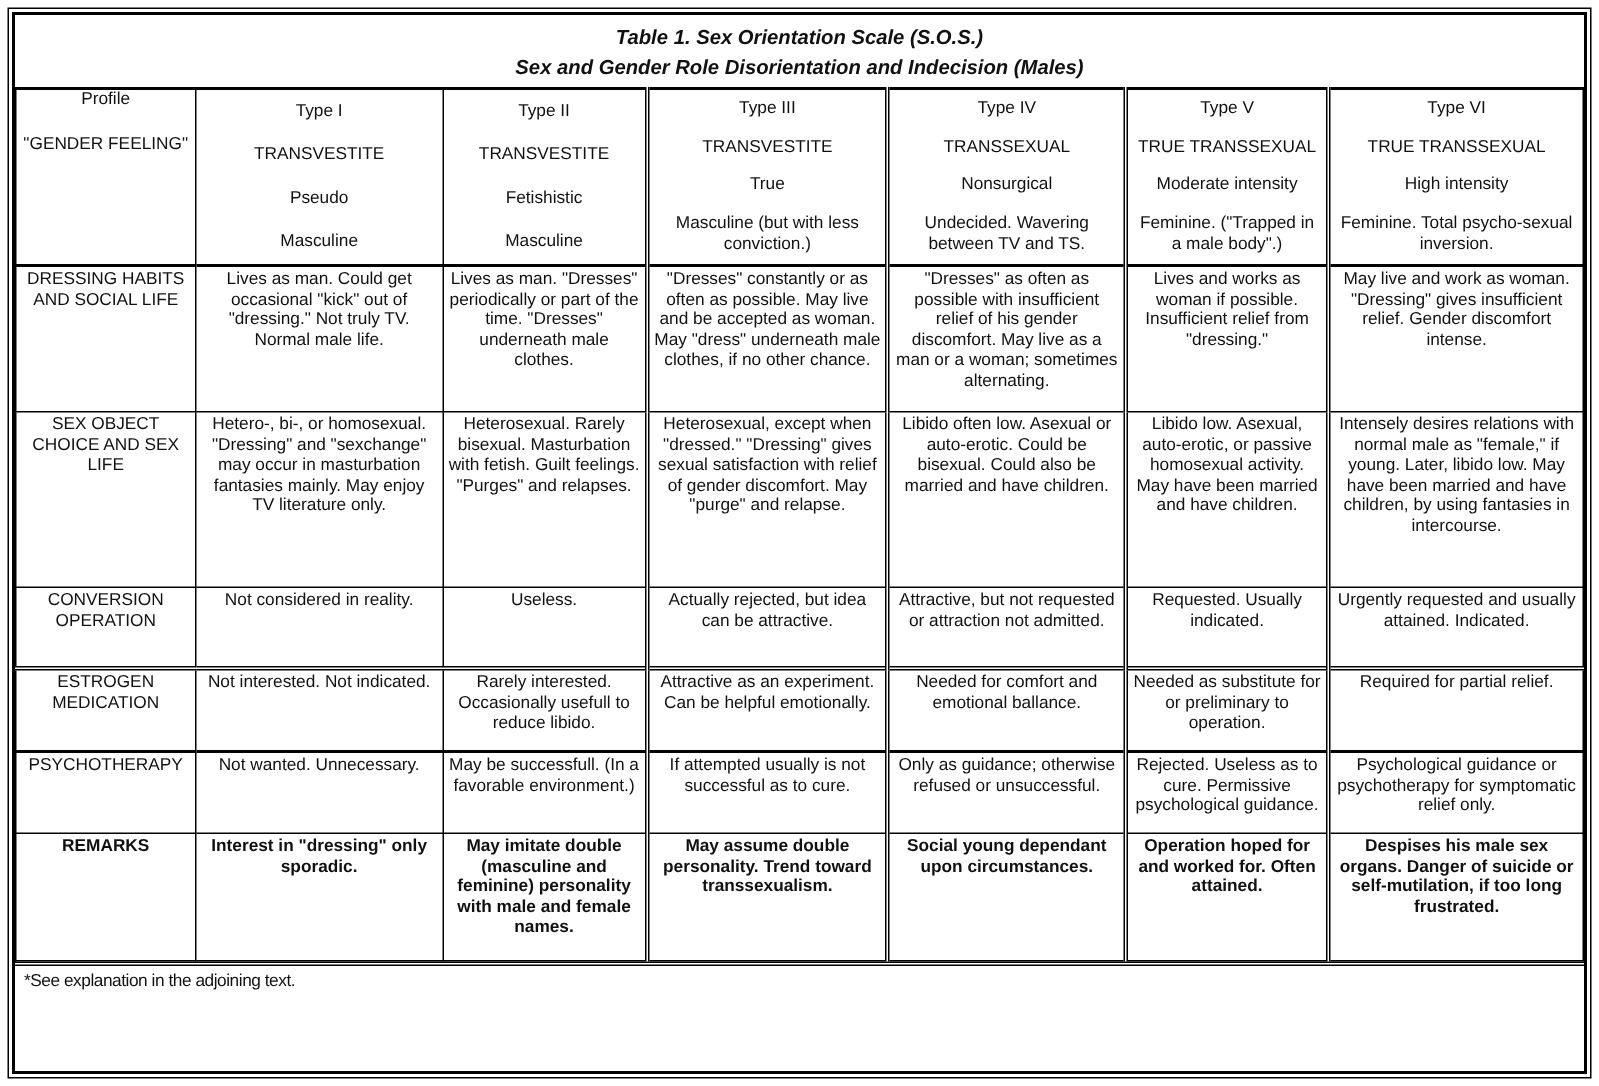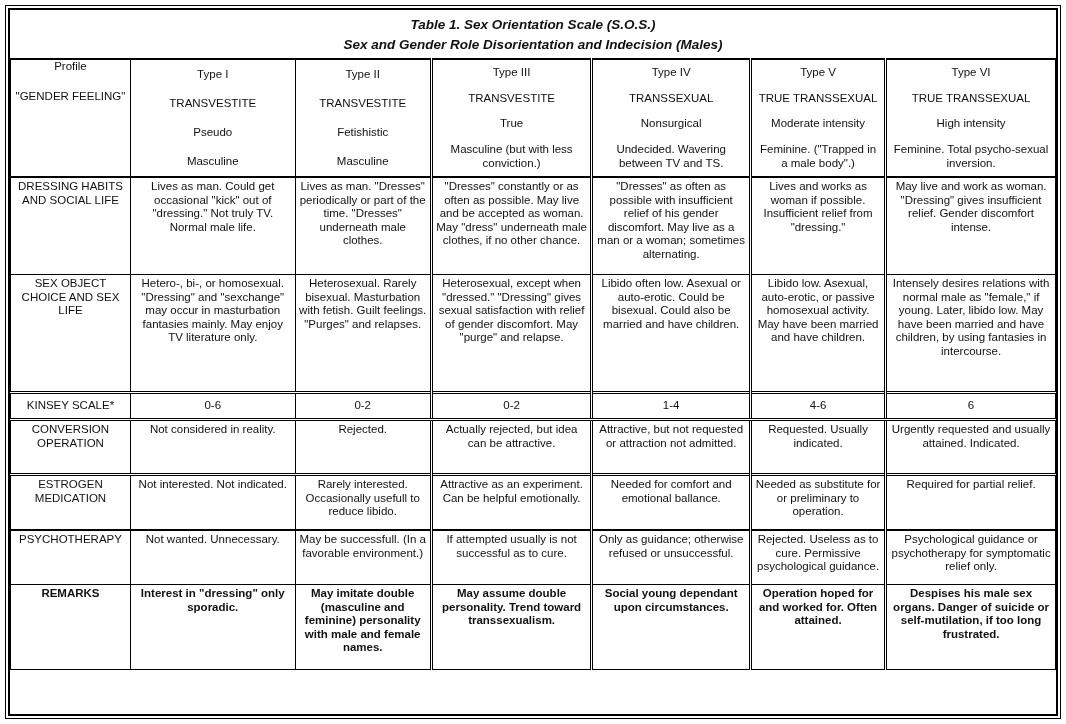--- a/index.html
+++ b/index.html
@@ -209,34 +209,25 @@
       <tr class="r-sex">
         <td>SEX OBJECT CHOICE AND SEX LIFE</td>
         <td>Hetero-, bi-, or homosexual. "Dressing" and "sexchange" may occur in masturbation fantasies mainly. May enjoy TV literature only.</td>
         <td>Heterosexual. Rarely bisexual. Masturbation with fetish. Guilt feelings. "Purges" and relapses.</td>
         <td class="dl">Heterosexual, except when "dressed." "Dressing" gives sexual satisfaction with relief of gender discomfort. May "purge" and relapse.</td>
         <td class="dl">Libido often low. Asexual or auto-erotic. Could be bisexual. Could also be married and have children.</td>
         <td class="dl">Libido low. Asexual, auto-erotic, or passive homosexual activity. May have been married and have children.</td>
         <td class="dl">Intensely desires relations with normal male as "female," if young. Later, libido low. May have been married and have children, by using fantasies in intercourse.</td>
       </tr>
 
-      <tr class="r-kinsey">
-        <td>KINSEY SCALE*</td>
-        <td>0-6</td>
-        <td>0-2</td>
-        <td class="dl">0-2</td>
-        <td class="dl">1-4</td>
-        <td class="dl">4-6</td>
-        <td class="dl">6</td>
-      </tr>
 
       <tr class="r-conv">
         <td>CONVERSION OPERATION</td>
         <td>Not considered in reality.</td>
-        <td>Rejected.</td>
+        <td>Useless.</td>
         <td class="dl">Actually rejected, but idea can be attractive.</td>
         <td class="dl">Attractive, but not requested or attraction not admitted.</td>
         <td class="dl">Requested. Usually indicated.</td>
         <td class="dl">Urgently requested and usually attained. Indicated.</td>
       </tr>
 
       <tr class="r-estro">
         <td>ESTROGEN MEDICATION</td>
         <td>Not interested. Not indicated.</td>
         <td>Rarely interested. Occasionally usefull to reduce libido.</td>
@@ -261,15 +252,19 @@
         <td>Interest in "dressing" only sporadic.</td>
         <td>May imitate double (masculine and feminine) personality with male and female names.</td>
         <td class="dl">May assume double personality. Trend toward transsexualism.</td>
         <td class="dl">Social young dependant upon circumstances.</td>
         <td class="dl">Operation hoped for and worked for. Often attained.</td>
         <td class="dl">Despises his male sex organs. Danger of suicide or self-mutilation, if too long frustrated.</td>
       </tr>
     </tbody>
       </table>
 
+    <div class="footnote">
+      <div>*See explanation in the adjoining text.</div>
+
+    </div>
 
   </div>
 </div>
 
 </body></html>

